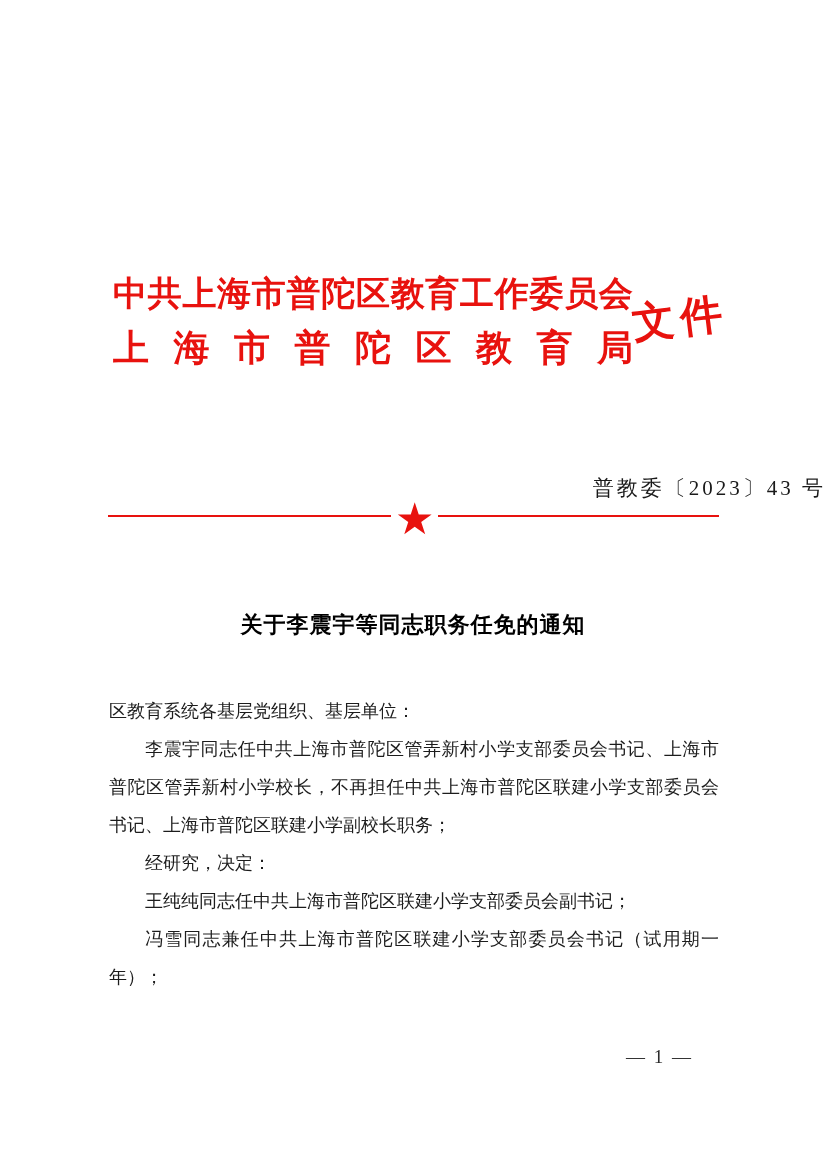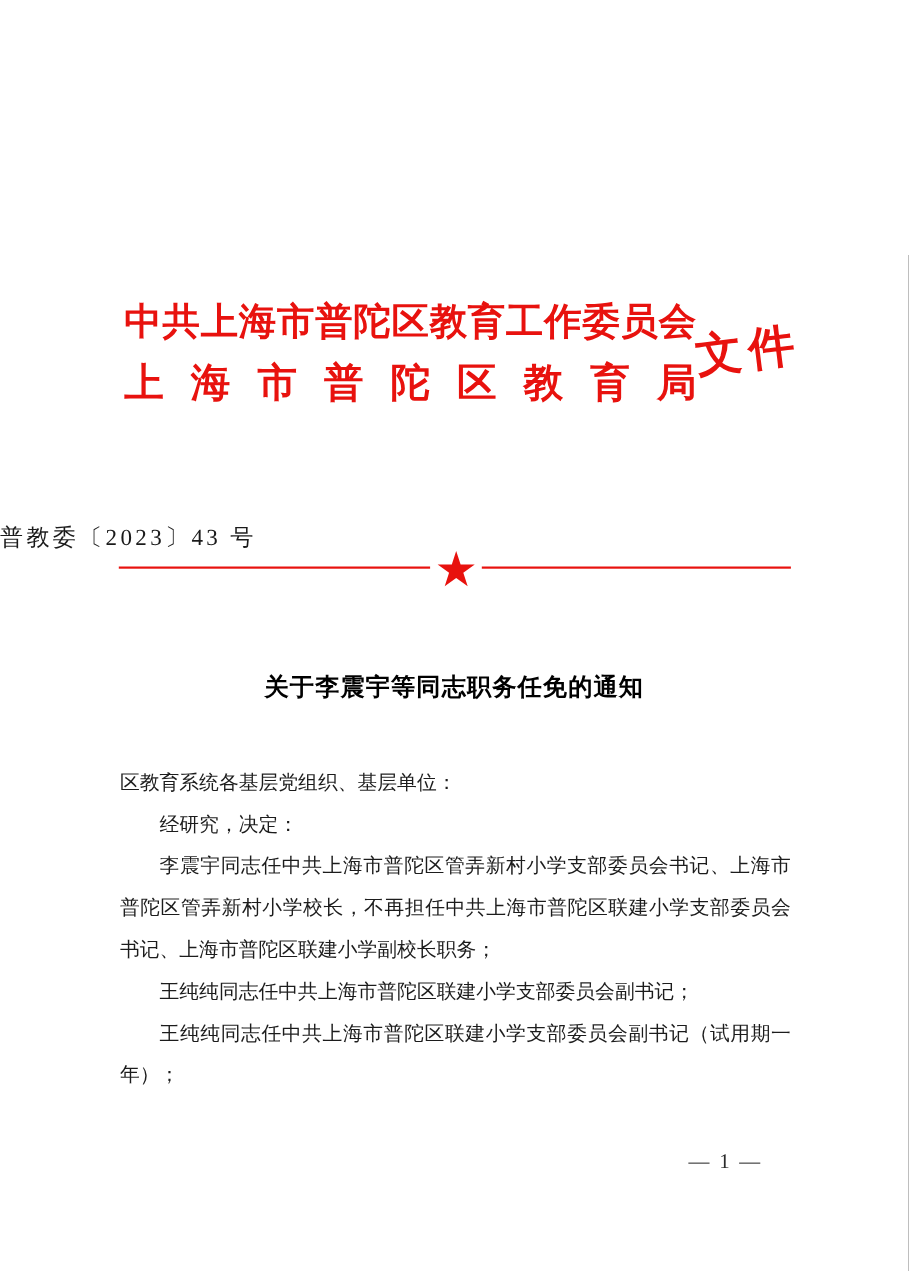--- a/index.html
+++ b/index.html
@@ -47,21 +47,21 @@
     transform: rotate(-7deg);
     transform-origin: left bottom;
     white-space: nowrap;
   }
   
   .doc-number {
     position: absolute;
     left: 0;
     top: 474px;
     width: 100%;
-    text-align: left;
+    text-align: right;
     font-size: 21px;
     letter-spacing: 3px;
     color: #1a1a1a;
   }
   
   .divider-line {
     position: absolute;
     left: 108px;
     top: 515px;
     width: 611px;
@@ -155,21 +155,21 @@
 
   <div class="doc-number">普教委〔2023〕43 号</div>
 
   <div class="divider-line"></div>
   <div class="divider-star">★</div>
 
   <div class="doc-title">关于李震宇等同志职务任免的通知</div>
 
   <div class="doc-body">
     <p>区教育系统各基层党组织、基层单位：</p>
+    <p class="indent">李震宇同志任中共上海市普陀区管弄新村小学支部委员会书记、上海市普陀区管弄新村小学校长，不再担任中共上海市普陀区联建小学支部委员会书记、上海市普陀区联建小学副校长职务；</p>
     <p class="indent">经研究，决定：</p>
-    <p class="indent">李震宇同志任中共上海市普陀区管弄新村小学支部委员会书记、上海市普陀区管弄新村小学校长，不再担任中共上海市普陀区联建小学支部委员会书记、上海市普陀区联建小学副校长职务；</p>
     <p class="indent">王纯纯同志任中共上海市普陀区联建小学支部委员会副书记；</p>
-    <p class="indent">王纯纯同志任中共上海市普陀区联建小学支部委员会副书记（试用期一年）；</p>
+    <p class="indent">冯雪同志兼任中共上海市普陀区联建小学支部委员会书记（试用期一年）；</p>
   </div>
 
   <div class="page-number">— 1 —</div>
 
 </div>
 
 </body></html>

